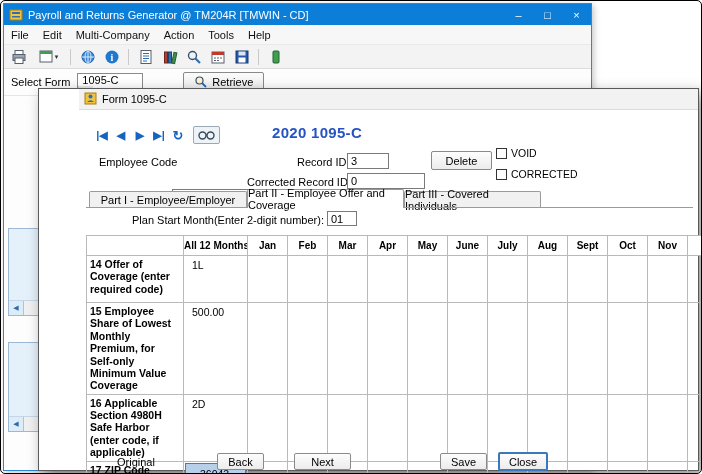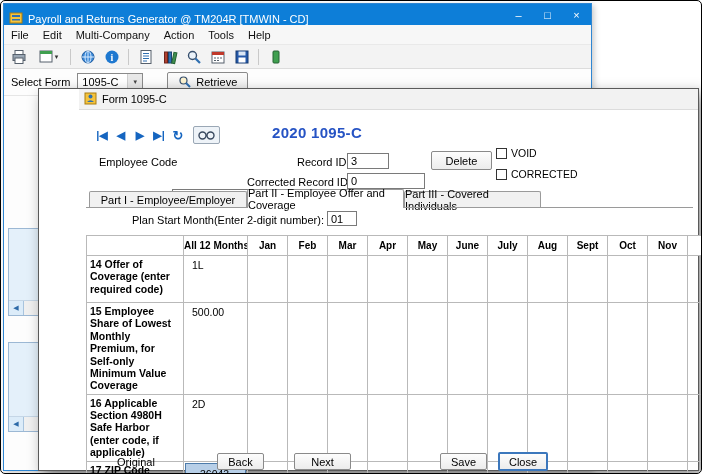--- a/index.html
+++ b/index.html
@@ -5,44 +5,44 @@
   * { box-sizing: border-box; margin: 0; padding: 0; }
   html,body { width:702px; height:474px; }
   body { font-family: "Liberation Sans", sans-serif; background:#fff; }
   #stage { position:relative; width:702px; height:474px; border:1px solid #000;
            border-radius:5px; overflow:hidden; background:#fff; }
 
   
   #main-win { position:absolute; left:2px; top:2px; width:589px; height:468px;
               background:#fdfdfd; border:1px solid #2f86d2;
               box-shadow:2px 2px 6px rgba(0,0,0,.22); }
-  .titlebar { height:21px; background:#0d7ed8; display:flex; align-items:flex-end;
+  .titlebar { height:21px; background:#0d7ed8; display:flex; align-items:center;
               color:#fff; font-size:11px; }
   .titlebar .ticon { margin:0 5px 0 5px; display:flex; }
   .title-text { flex:1; white-space:nowrap; overflow:hidden; }
   .caption-btns { display:flex; height:100%; }
   .cap-btn { width:29px; height:100%; display:flex; align-items:center;
              justify-content:center; color:#fff; font-size:11px; }
   .menubar { height:19px; background:#f7f7f7; display:flex; align-items:center;
              font-size:11px; color:#111; }
   .menu-item { padding:2px 7px; }
   .toolbar { height:25px; background:#f3f3f3; border-top:1px solid #e9e9e9;
              border-bottom:1px solid #dcdcdc; display:flex; align-items:center;
              padding:0 4px; gap:3px; }
   .tb-btn { width:21px; height:21px; display:flex; align-items:center;
             justify-content:center; border-radius:2px; }
   .tb-sep { width:1px; height:16px; background:#c9c9c9; margin:0 3px; }
   .formbar { height:27px; display:flex; align-items:center; padding:0 7px;
              font-size:11px; background:#fdfdfd; border-bottom:1px solid #e6e6e6; }
   .combo { width:66px; height:19px; border:1px solid #8a8a8a; background:#fff;
-           display:flex; align-items:stretch; margin-left:7px; }
+           display:flex; align-items:stretch; margin-left:7px;flex-direction:column; }
   .combo-text { flex:1; display:flex; align-items:center; padding-left:4px; font-size:11px; }
   .combo-arrow { width:15px; display:flex; align-items:center; justify-content:center;
                  background:#e8e8e8; border-left:1px solid #cfcfcf; font-size:7px; color:#444; }
-  .retrieve-btn { margin-left:24px; height:20px; border:1px solid #8a8a8a;
+  .retrieve-btn { margin-left:40px; height:20px; border:1px solid #8a8a8a;
                   background:linear-gradient(#fbfbfb,#ededed); border-radius:2px;
                   display:flex; align-items:center; gap:5px; padding:0 10px; font-size:11px; }
 
   
   .mdi-panel { position:absolute; width:34px; background:#e4f0fa; border:1px solid #9cb8d4; }
   #panel-a { left:4px; top:224px; height:88px; }
   #panel-b { left:4px; top:338px; height:90px; }
   .panel-scroll { position:absolute; left:0; bottom:0; height:15px; width:100%;
                   background:#f0f0f0; border-top:1px solid #c5d6e6; display:flex; }
   .scroll-btn { width:15px; height:100%; background:#dcecf9; border-right:1px solid #a8c4de;

